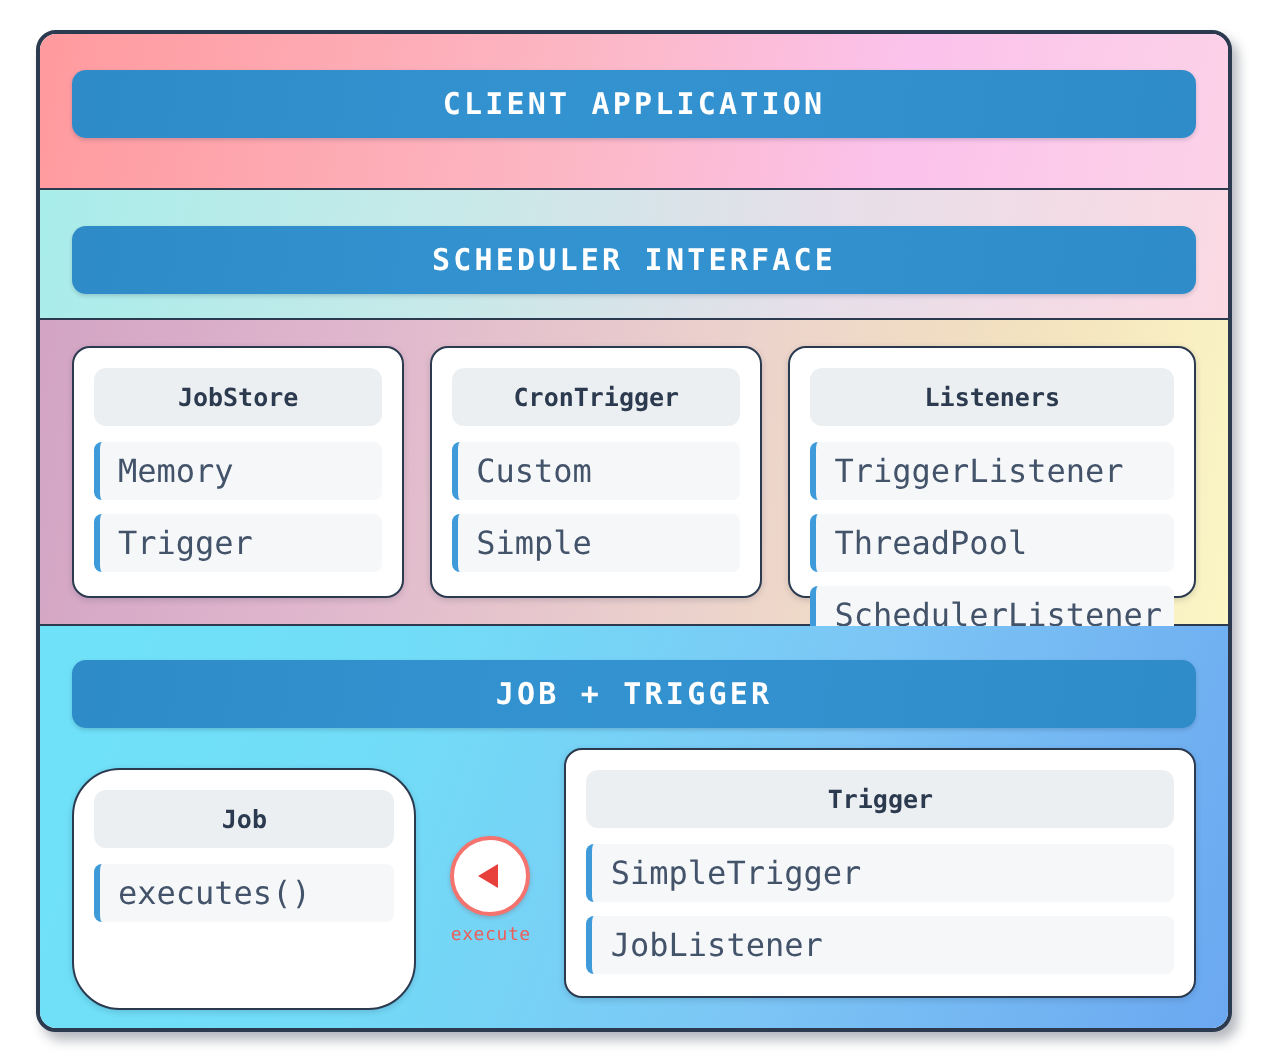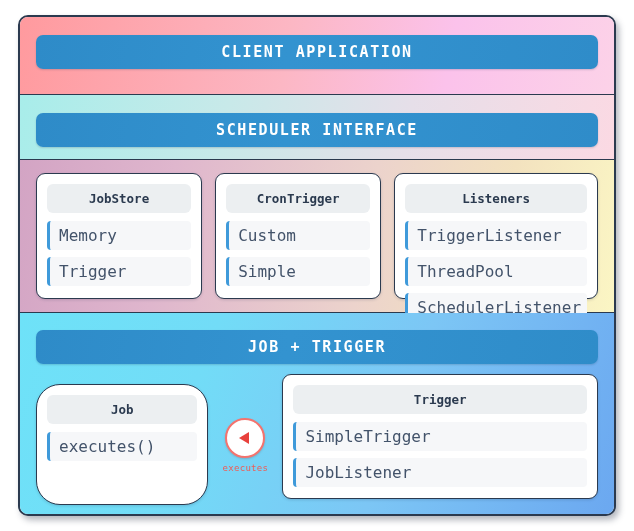--- a/index.html
+++ b/index.html
@@ -217,21 +217,21 @@
 
       <div class="card card-job">
         <div class="card-title">Job</div>
         <div class="card-item">executes()</div>
       </div>
 
       <div class="connector">
         <div class="connector-circle">
           <div class="arrow-left"></div>
         </div>
-        <div class="connector-label">executes</div>
+        <div class="connector-label">execute</div>
       </div>
 
       <div class="card card-trigger">
         <div class="card-title">Trigger</div>
         <div class="card-item">SimpleTrigger</div>
         <div class="card-item">JobListener</div>
       </div>
 
     </div>
   </div>

